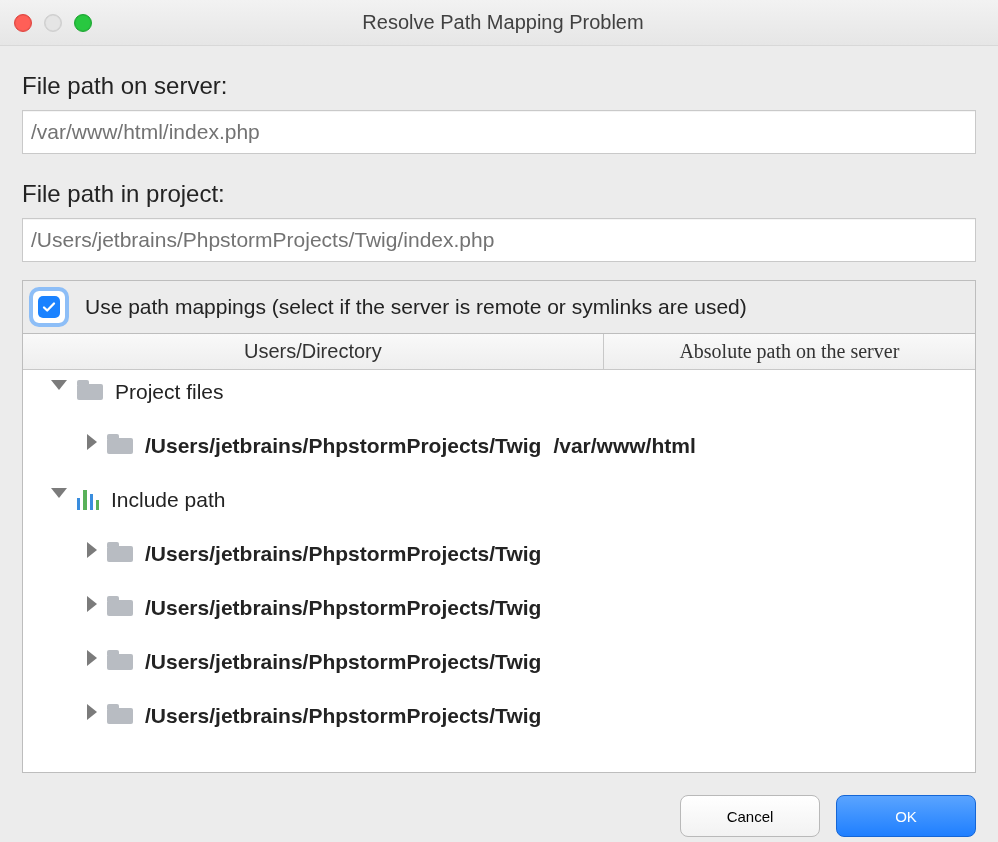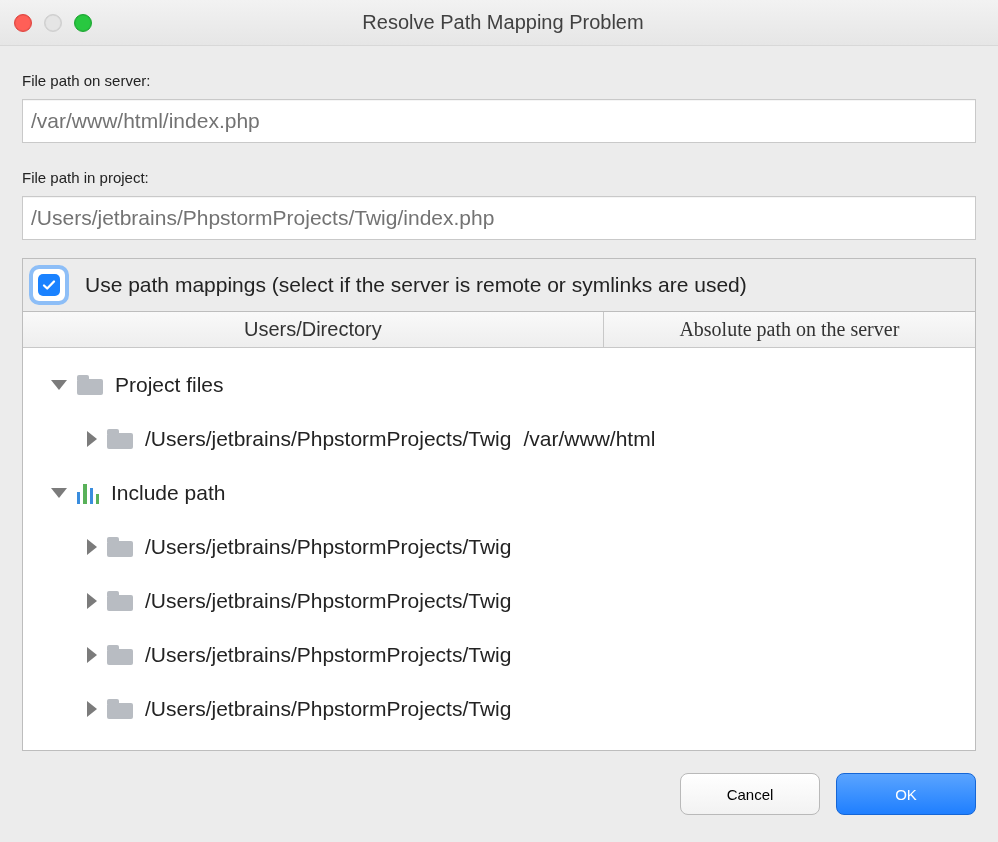--- a/index.html
+++ b/index.html
@@ -39,21 +39,21 @@
     font-size: 20px;
     color: #414141;
     pointer-events: none;
   }
 
   .content {
     padding: 18px 22px 0 22px;
   }
 
   .field-label {
-    font-size: 15px;
+    font-size: 24px;
     margin: 8px 0 10px 0;
   }
 
   .text-input {
     width: 100%;
     height: 44px;
     padding: 0 8px;
     font-size: 21px;
     background: #fff;
     border: 1px solid #c9c9c9;
@@ -105,26 +105,25 @@
   }
   .col.left  { flex: 0 0 61%; border-right: 1px solid #c8c8c8; }
   .col.right { flex: 1; font-family: Liberation Serif, serif; }
 
   .tree {
     background: #fff;
     padding: 10px 0 14px 0;
   }
   .row {
     display: flex;
-    align-items: center;
     height: 54px;
     padding: 0 10px;
   }
   .indent0 { padding-left: 28px; }
-  .indent1 { padding-left: 64px; }
+  .indent1 { padding-left: 64px; font-weight: bold; }
   .disclosure {
     width: 0; height: 0; display: inline-block;
     margin-right: 10px;
   }
   .disclosure.down {
     border-left: 8px solid transparent;
     border-right: 8px solid transparent;
     border-top: 10px solid #7b7b7b;
   }
   .disclosure.right {

